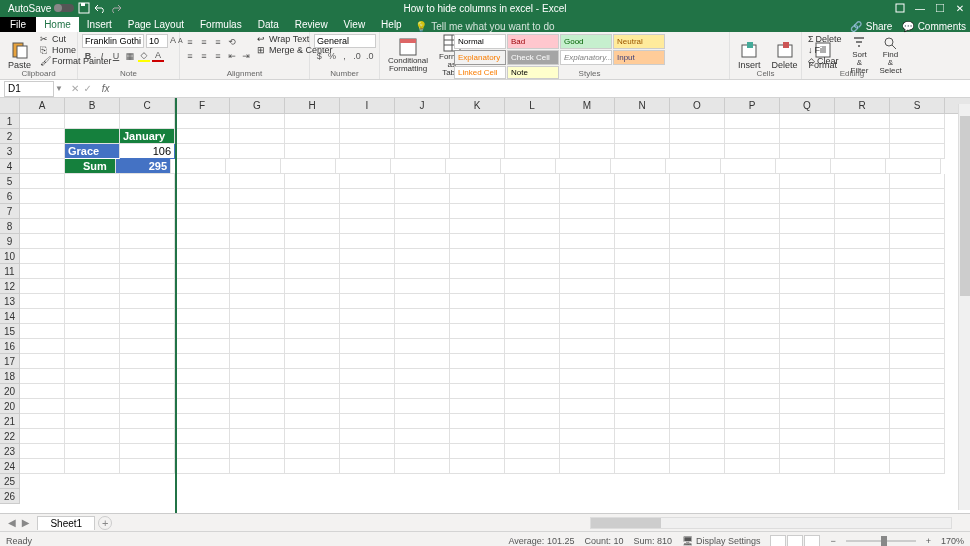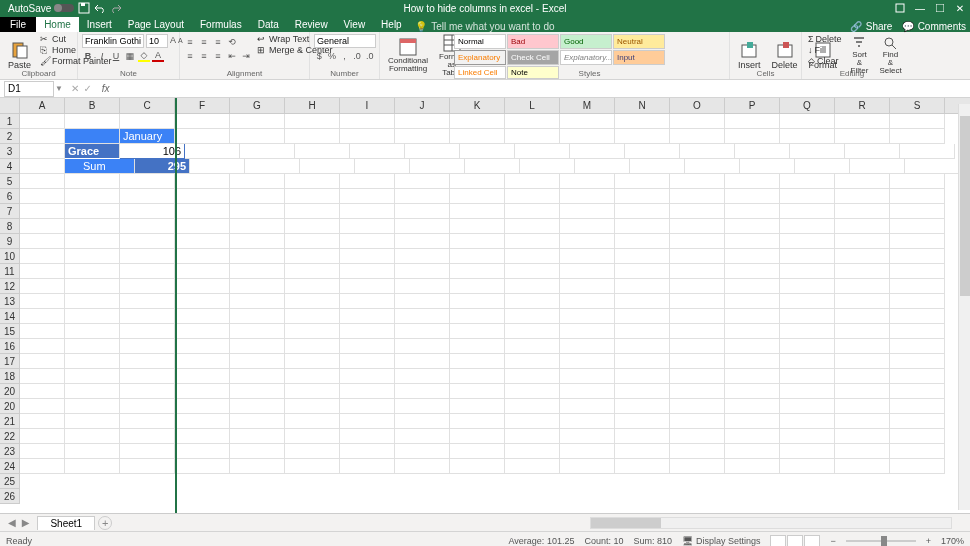--- a/index.html
+++ b/index.html
@@ -64,21 +64,21 @@
 .grid-area { position: relative; height: 415px; overflow: hidden; background: #fff; }
 .col-headers { display: flex; height: 16px; background: #e6e6e6; border-bottom: 1px solid #ccc; }
 .corner { width: 20px; border-right: 1px solid #ccc; background: #e6e6e6; }
 .col-header { border-right: 1px solid #ccc; display: flex; align-items: center; justify-content: center; font-size: 10px; color: #333; background: #e6e6e6; }
 .rows-container { display: flex; }
 .row-headers { width: 20px; background: #e6e6e6; border-right: 1px solid #ccc; }
 .row-header { height: 15px; border-bottom: 1px solid #ccc; display: flex; align-items: center; justify-content: center; font-size: 10px; color: #333; }
 .cells { position: relative; }
 .cell-row { display: flex; height: 15px; }
 .cell { border-right: 1px solid #e0e0e0; border-bottom: 1px solid #e0e0e0; font-size: 11px; padding: 0 3px; display: flex; align-items: center; overflow: hidden; }
-.cell.blue-header { background: #3b82f6; color: #fff; font-weight: normal; }
+.cell.blue-header { background: #15803d; color: #fff; font-weight: bold; }
 .cell.data-label { background: #4472c4; color: #fff; font-weight: bold; border-bottom: 1px solid #fff; }
 .cell.data-val { background: #fff; justify-content: flex-end; border: 1px solid #4472c4; border-top: none; border-left: none; }
 .cell.sum-val { background: #4472c4; color: #fff; font-weight: bold; justify-content: flex-end; }
 .selection-border { position: absolute; border-right: 2px solid #217346; pointer-events: none; }
 
 
 .sheet-tabs { height: 18px; background: #f3f2f1; border-top: 1px solid #ccc; display: flex; align-items: center; font-size: 10px; position: relative; }
 .sheet-nav { display: flex; gap: 6px; padding: 0 8px; color: #888; }
 .sheet-tab { background: #fff; border: 1px solid #ccc; border-bottom: none; padding: 1px 12px; }
 .sheet-add { width: 14px; height: 14px; border: 1px solid #ccc; border-radius: 50%; margin-left: 3px; display: flex; align-items: center; justify-content: center; color: #888; font-size: 11px; }
@@ -442,39 +442,39 @@
           <div class="cell" style="width: 55px;"></div>
           <div class="cell" style="width: 55px;"></div>
           <div class="cell" style="width: 55px;"></div>
           <div class="cell" style="width: 55px;"></div>
           <div class="cell" style="width: 55px;"></div>
           <div class="cell" style="width: 55px;"></div>
         </div>
         <div class="cell-row">
           <div class="cell" style="width: 45px;"></div>
           <div class="cell data-label" style="width: 55px; text-align: right;">Grace</div>
-          <div class="cell data-val" style="width: 65px; padding-left: 44px;">106</div>
-          <div class="cell" style="width: 55px;"></div>
-          <div class="cell" style="width: 55px;"></div>
-          <div class="cell" style="width: 55px;"></div>
-          <div class="cell" style="width: 55px;"></div>
-          <div class="cell" style="width: 55px;"></div>
-          <div class="cell" style="width: 55px;"></div>
-          <div class="cell" style="width: 55px;"></div>
-          <div class="cell" style="width: 55px;"></div>
-          <div class="cell" style="width: 55px;"></div>
-          <div class="cell" style="width: 55px;"></div>
-          <div class="cell" style="width: 55px;"></div>
-          <div class="cell" style="width: 55px;"></div>
-          <div class="cell" style="width: 55px;"></div>
-          <div class="cell" style="width: 55px;"></div>
-        </div>
-        <div class="cell-row">
-          <div class="cell" style="width: 45px;"></div>
-          <div class="cell blue-header" style="width: 70px; padding-left: 18px;">Sum</div>
+          <div class="cell data-val" style="width: 55px; padding-left: 44px;">106</div>
+          <div class="cell" style="width: 55px;"></div>
+          <div class="cell" style="width: 55px;"></div>
+          <div class="cell" style="width: 55px;"></div>
+          <div class="cell" style="width: 55px;"></div>
+          <div class="cell" style="width: 55px;"></div>
+          <div class="cell" style="width: 55px;"></div>
+          <div class="cell" style="width: 55px;"></div>
+          <div class="cell" style="width: 55px;"></div>
+          <div class="cell" style="width: 55px;"></div>
+          <div class="cell" style="width: 55px;"></div>
+          <div class="cell" style="width: 55px;"></div>
+          <div class="cell" style="width: 55px;"></div>
+          <div class="cell" style="width: 55px;"></div>
+          <div class="cell" style="width: 55px;"></div>
+        </div>
+        <div class="cell-row">
+          <div class="cell" style="width: 45px;"></div>
+          <div class="cell blue-header" style="width: 51px; padding-left: 18px;">Sum</div>
           <div class="cell sum-val" style="width: 55px;">295</div>
           <div class="cell" style="width: 55px;"></div>
           <div class="cell" style="width: 55px;"></div>
           <div class="cell" style="width: 55px;"></div>
           <div class="cell" style="width: 55px;"></div>
           <div class="cell" style="width: 55px;"></div>
           <div class="cell" style="width: 55px;"></div>
           <div class="cell" style="width: 55px;"></div>
           <div class="cell" style="width: 55px;"></div>
           <div class="cell" style="width: 55px;"></div>

